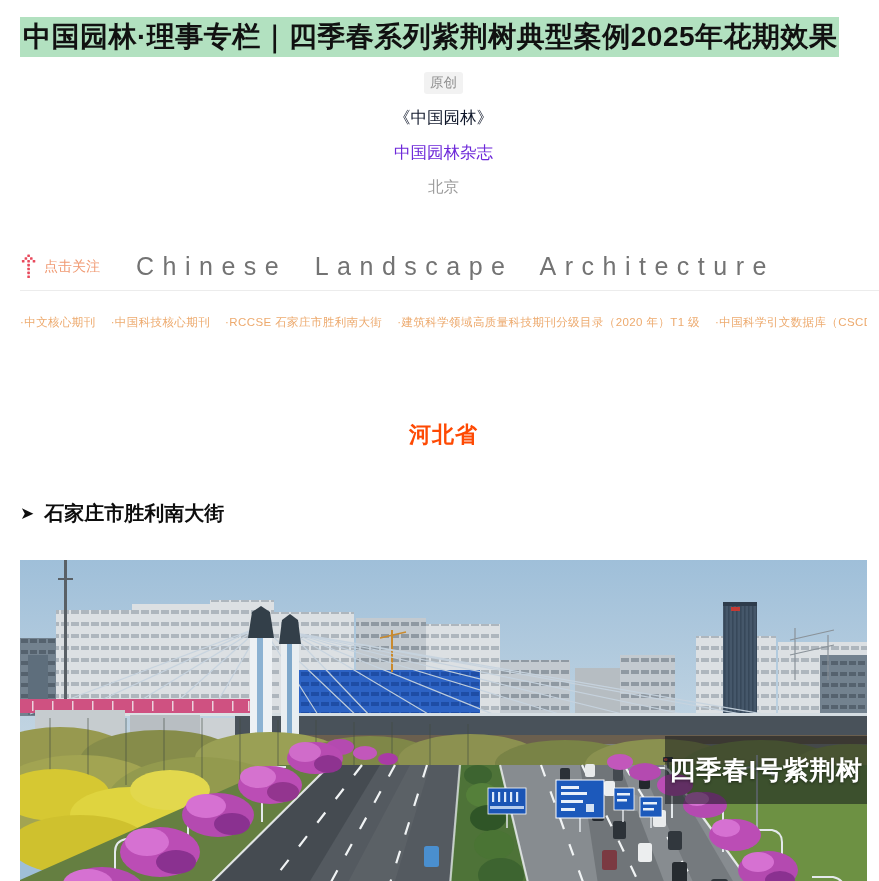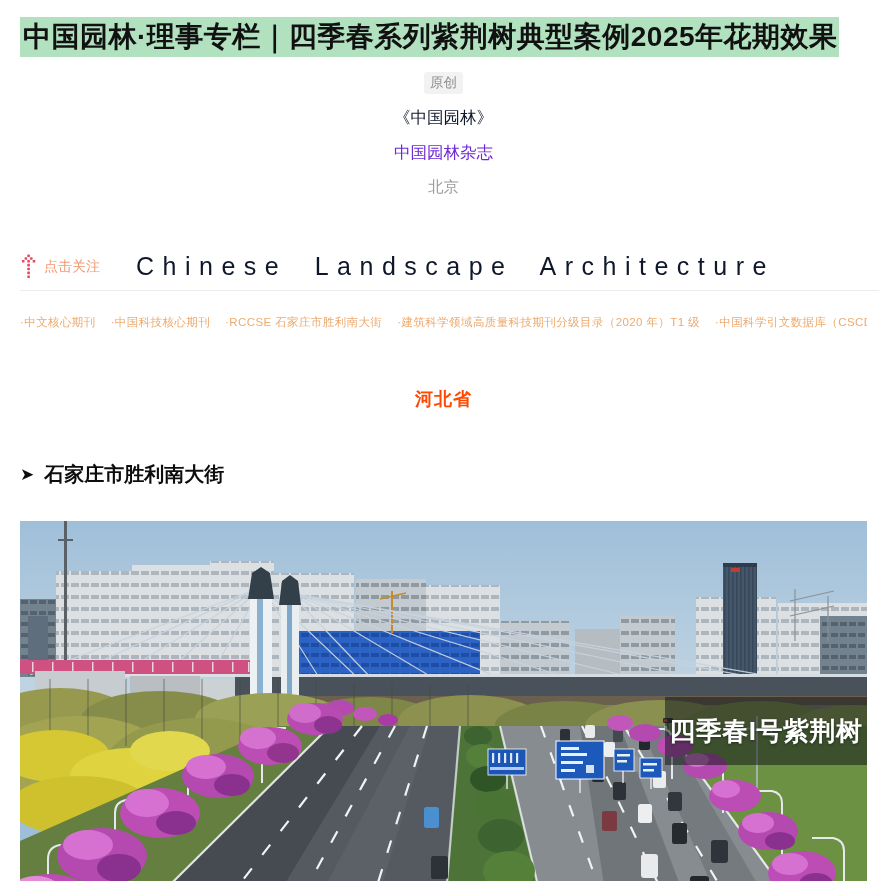--- a/index.html
+++ b/index.html
@@ -14,26 +14,26 @@
   .byline{margin-top:16px;display:flex;align-items:center;gap:13px;font-size:15.5px;color:#9a9a9a;flex-direction:column;}
   .byline .badge{background:#f2f2f2;color:#8e8e8e;font-size:13.5px;padding:2px 6px;border-radius:3px;}
   .byline .journal{color:#0f172a;font-size:16.5px;}
   .byline .account{color:#6d28d9;font-size:16.5px;cursor:pointer;font-family:Liberation Mono, monospace;}
 
   
   .banner{margin-top:54px;}
   .banner-row{display:flex;align-items:center;}
   .follow-wrap{display:flex;align-items:center;cursor:pointer;}
   .follow-label{color:#f09a73;font-size:14px;margin-left:7px;}
-  .cla-title{color:#0f172a;font-size:25px;font-weight:500;letter-spacing:8.5px;word-spacing:12px;margin-left:36px;white-space:nowrap;}
+  .cla-title{color:#737373;font-size:25px;font-weight:500;letter-spacing:8.5px;word-spacing:12px;margin-left:36px;white-space:nowrap;}
   .rule{border:none;border-top:1px solid #ececec;margin:9px -12px 0 0;}
   .tags{margin-top:24px;display:flex;gap:15px;white-space:nowrap;overflow:hidden;color:#edaa6e;font-size:11.5px;letter-spacing:0.4px;}
 
   
-  .province{margin-top:57px;text-align:center;color:#fe4903;font-size:18px;font-weight:700;letter-spacing:1px;}
+  .province{margin-top:90px;text-align:center;color:#fe4903;font-size:22px;font-weight:700;letter-spacing:1px;}
   .sec-heading{margin-top:50px;display:flex;align-items:center;gap:10px;font-size:20px;font-weight:700;color:#0d0d0d;}
   .sec-heading .arr{font-size:17px;line-height:1;}
 
   
   figure.photo{margin:33px 0 12px 0;position:relative;width:847px;height:599px;overflow:hidden;background:#9fbfd9;}
   figure.photo svg{display:block;width:847px;height:469px;}
   .photo-caption{position:absolute;left:76.1%;top:29.4%;width:23.9%;height:11.3%;
     background:rgba(16,21,25,.52);display:flex;align-items:center;justify-content:center;
     color:#fff;font-size:26px;font-weight:700;letter-spacing:0.5px;text-shadow:0 1px 3px rgba(0,0,0,.45);}
 </style>

